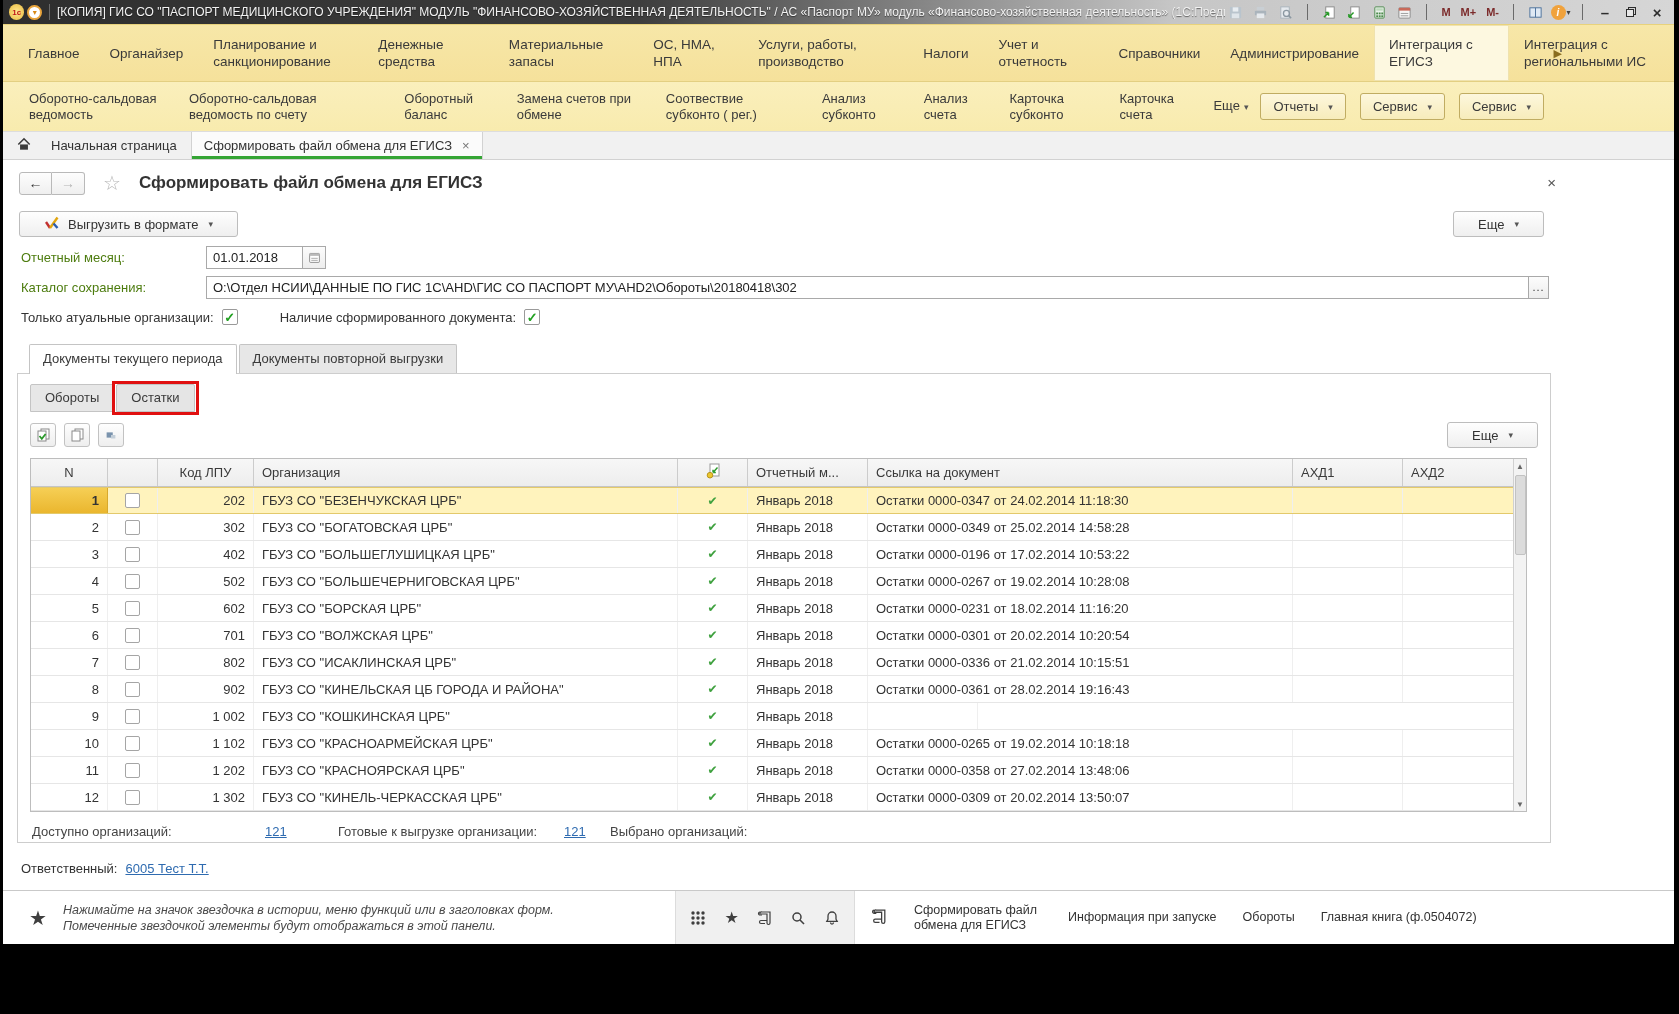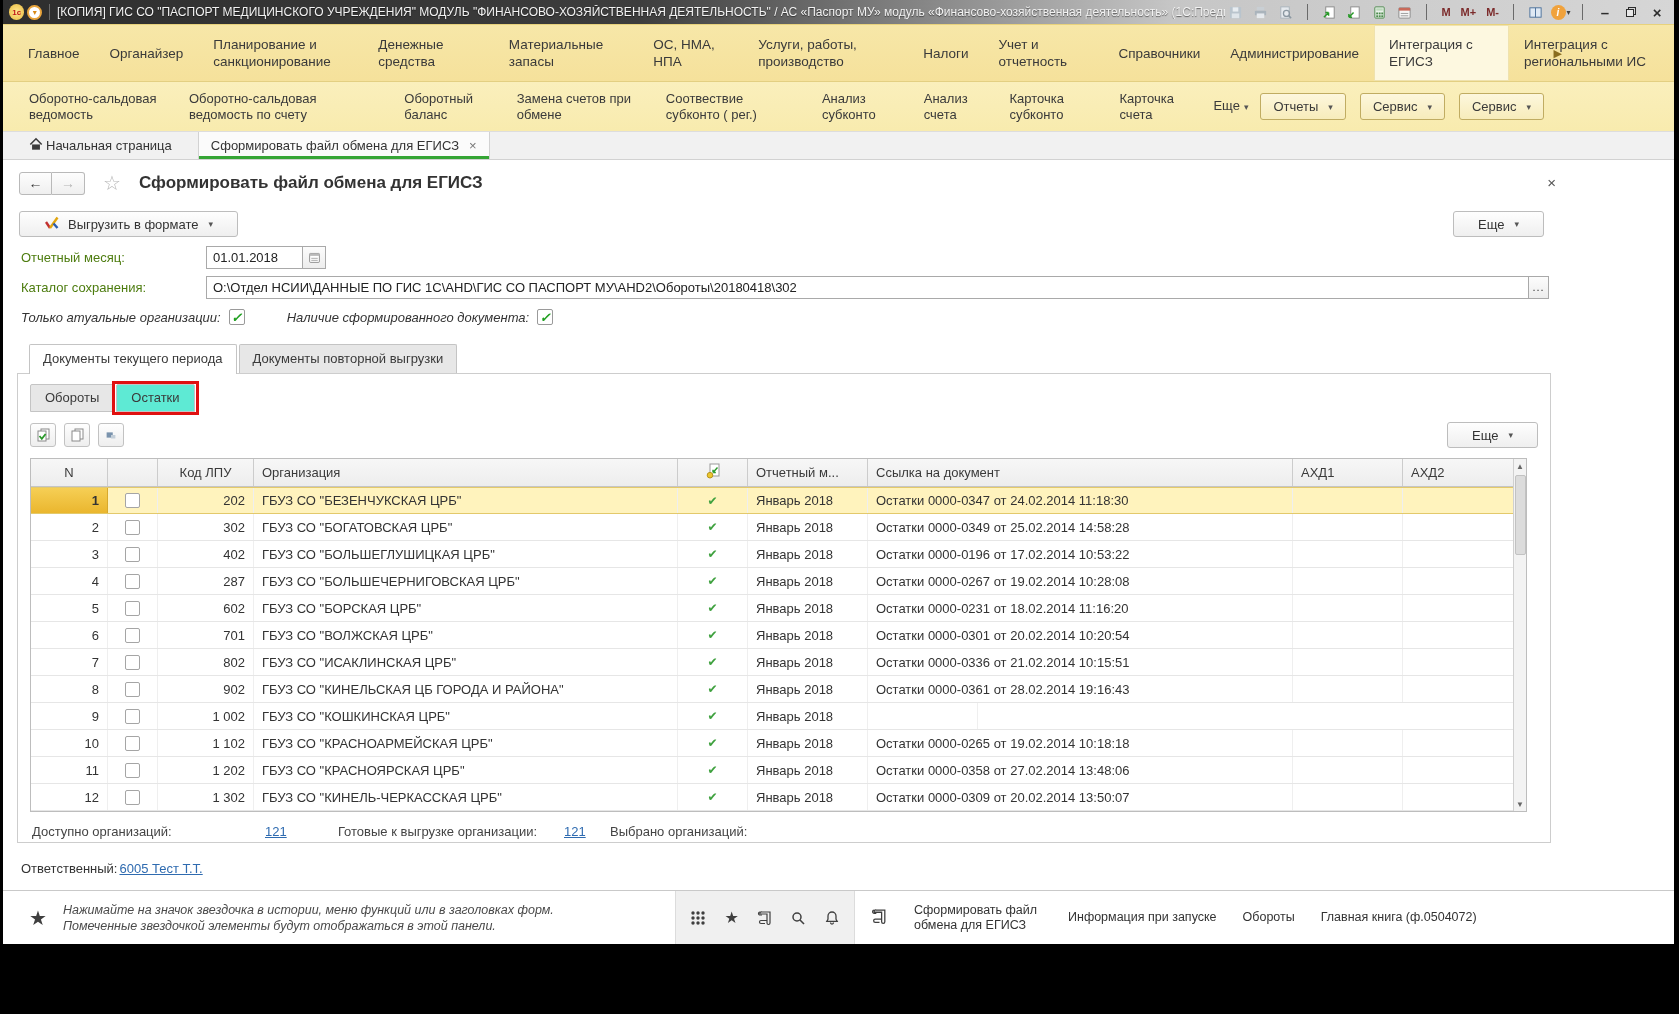--- a/index.html
+++ b/index.html
@@ -43,21 +43,21 @@
   .sub-item.wide   { max-width:235px; }
   .mini-caret { display:none; font-size:9px; color:#555; margin-left:4px; }
   .mini-caret.show { display:inline; }
   .sub-buttons { margin-left:auto; display:flex; gap:14px; }
   .ybtn { border:1px solid #c0ac62; border-radius:3px; background:linear-gradient(#fdf7dd,#f7ecbb);
           padding:5px 12px; font-size:13px; color:#3a3a3a; display:flex; align-items:center; gap:10px; }
   .ybtn .caret { font-size:9px; color:#555; }
 
   
   .tabbar { flex:0 0 28px; background:#f1f1f1; border-bottom:1px solid #d2d2d2; display:flex; align-items:stretch; }
-  .home-tab { display:flex; align-items:center; gap:3px; padding:0 26px; color:#333; }
+  .home-tab { display:flex; align-items:center; gap:20px; padding:0 14px; color:#333; }
   .page-tab { display:flex; align-items:center; gap:10px; padding:0 12px; background:#fbfbfb;
               border-left:1px solid #d2d2d2; border-right:1px solid #d2d2d2; position:relative; }
   .page-tab .underline { position:absolute; left:0; right:0; bottom:0; height:3px; background:#35a535; }
   .tab-close { color:#777; font-size:13px; }
 
   
   .form { flex:1 1 auto; background:#fff; position:relative; overflow:hidden; }
   .form-header { height:46px; display:flex; align-items:center; padding:0 16px; gap:12px; }
   .navbtns { display:flex; }
   .navbtn { width:33px; height:23px; border:1px solid #b9b9b9; background:linear-gradient(#fdfdfd,#efefef);
@@ -76,36 +76,36 @@
   .flabel { width:185px; color:#4d7c0f; }
   .igroup { display:flex; align-items:stretch; height:23px; }
   .tinput { border:1px solid #a9a9a9; height:23px; padding:0 6px; font-size:13px; color:#222;
             font-family:"Liberation Sans", sans-serif; background:#fff; }
   .date-input { width:96px; border-right:none; }
   .icbtn { width:24px; border:1px solid #a9a9a9; background:linear-gradient(#fcfcfc,#ededed);
            display:flex; align-items:center; justify-content:center; }
   .path-input { flex:1 1 auto; }
   .browse-btn { width:20px; height:23px; border:1px solid #a9a9a9; border-left:none; background:linear-gradient(#fcfcfc,#ededed);
                 display:flex; align-items:center; justify-content:center; font-size:11px; color:#333; letter-spacing:1px; }
-  .chkrow { height:30px; display:flex; align-items:center; padding:0 18px; gap:8px;font-style:italic; }
+  .chkrow { height:30px; display:flex; align-items:center; padding:0 18px; gap:8px; }
   .chk-gap { width:26px; }
   .checkbox { width:16px; height:16px; border:1px solid #9a9a9a; border-radius:2px; background:#fff;
               display:flex; align-items:center; justify-content:center; color:#21a021; font-weight:bold; font-size:13px; }
 
   
   .ptabs { display:flex; margin:12px 0 0 14px; position:relative; z-index:2;padding-left:12px; }
   .ptab { border:1px solid #c4c4c4; border-bottom:none; background:#e7e7e7; padding:6px 13px 7px; font-size:13px;
           color:#3a3a3a; margin-right:2px; border-radius:2px 2px 0 0; }
   .ptab.active { background:#fff; margin-bottom:-1px; padding-bottom:8px; }
   .groupbox { width:1534px; margin-left:14px; height:470px; border:1px solid #cdcdcd; background:#fff;
               padding:10px 12px 0; position:relative; }
   .itabs { display:flex; }
   .itab { border:1px solid #c4c4c4; background:#e7e7e7; padding:5px 14px 6px; font-size:13px; color:#3a3a3a;
           margin-right:2px; border-radius:2px 2px 0 0; position:relative; }
-  .itab.active { background:#5eead4; }
+  .itab.active { background:#e5e5e5; }
   .red-box { position:absolute; left:-5px; top:-4px; right:-5px; bottom:-4px; border:3px solid #e01010; pointer-events:none; }
   .toolbar { margin-top:10px; display:flex; align-items:center; gap:8px; }
   .toolbtn { width:26px; height:24px; border:1px solid #c2c2c2; border-radius:3px;
              background:linear-gradient(#fefefe,#eeeeee); display:flex; align-items:center; justify-content:center; }
 
   
   .tbl { margin-top:10px; width:1497px; border:1px solid #bdbdbd; display:flex; }
   .tbl-main { width:1482px; }
   .thead { display:flex; height:28px; background:linear-gradient(#f7f7f7,#ededed); border-bottom:1px solid #c5c5c5; }
   .th { display:flex; align-items:center; padding:0 8px; border-right:1px solid #cccccc; color:#3a3a3a; }
@@ -130,21 +130,21 @@
   .vscroll { width:15px; background:#f3f3f3; border-left:1px solid #d0d0d0; display:flex; flex-direction:column; align-items:center; }
   .sbtn { height:14px; font-size:8px; color:#666; display:flex; align-items:center; justify-content:center; width:100%; }
   .sthumb { width:11px; height:80px; background:#dcdcdc; border:1px solid #c2c2c2; border-radius:2px; margin-top:2px; }
   .strack { flex:1; }
 
   .tfoot { display:flex; align-items:center; margin-top:12px; padding:0 2px; color:#444; }
   .link { color:#2f6bb0; text-decoration:underline; }
   .tfoot .lbl1 { width:233px; } .tfoot .v1 { width:28px; }
   .tfoot .lbl2 { width:253px; margin-left:18px;text-align:center; } .tfoot .v2 { width:28px; }
   .tfoot .lbl3 { margin-left:18px; }
-  .resprow { display:flex; align-items:center; gap:2px; margin:18px 0 0 18px; }
+  .resprow { display:flex; align-items:center; gap:8px; margin:18px 0 0 18px; }
 
   
   .bottombar { flex:0 0 54px; border-top:1px solid #c9c9c9; background:#fff; display:flex; align-items:stretch; }
   .hint-sec { width:672px; display:flex; align-items:center; gap:16px; padding-left:26px; }
   .big-star { font-size:20px; color:#3f3f3f; }
   .hint { font-style:italic; font-size:12.5px; color:#4a4a4a; line-height:16px; max-width:560px; }
   .tray { width:180px; background:#f0f0f0; border-left:1px solid #dcdcdc; border-right:1px solid #dcdcdc;
           display:flex; align-items:center; justify-content:space-evenly; }
   .tray .ic { display:flex; align-items:center; justify-content:center; width:22px; height:22px; }
   .hist { flex:1; display:flex; align-items:center; gap:26px; padding-left:16px; }
@@ -574,21 +574,21 @@
               </div>
 
               <div class="tr">
                 <div class="td col-n">
                   <span>4</span>
                 </div>
                 <div class="td col-cb">
                   <span class="row-checkbox"></span>
                 </div>
                 <div class="td col-code">
-                  <span>287</span>
+                  <span>502</span>
                 </div>
                 <div class="td col-org">
                   <span>ГБУЗ СО "БОЛЬШЕЧЕРНИГОВСКАЯ ЦРБ"</span>
                 </div>
                 <div class="td col-st">
                   <span class="rowcheck">✔</span>
                 </div>
                 <div class="td col-mon">
                   <span>Январь 2018</span>
                 </div>

